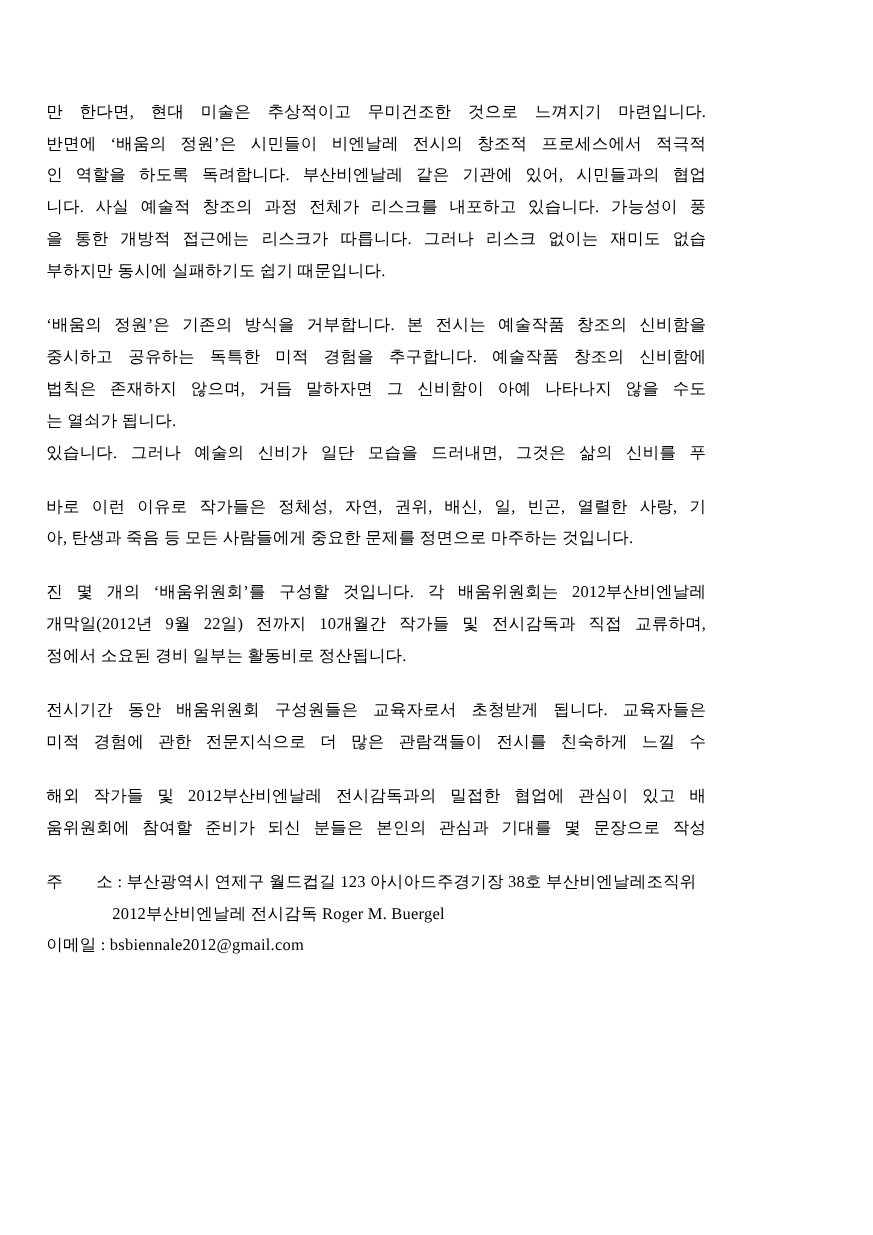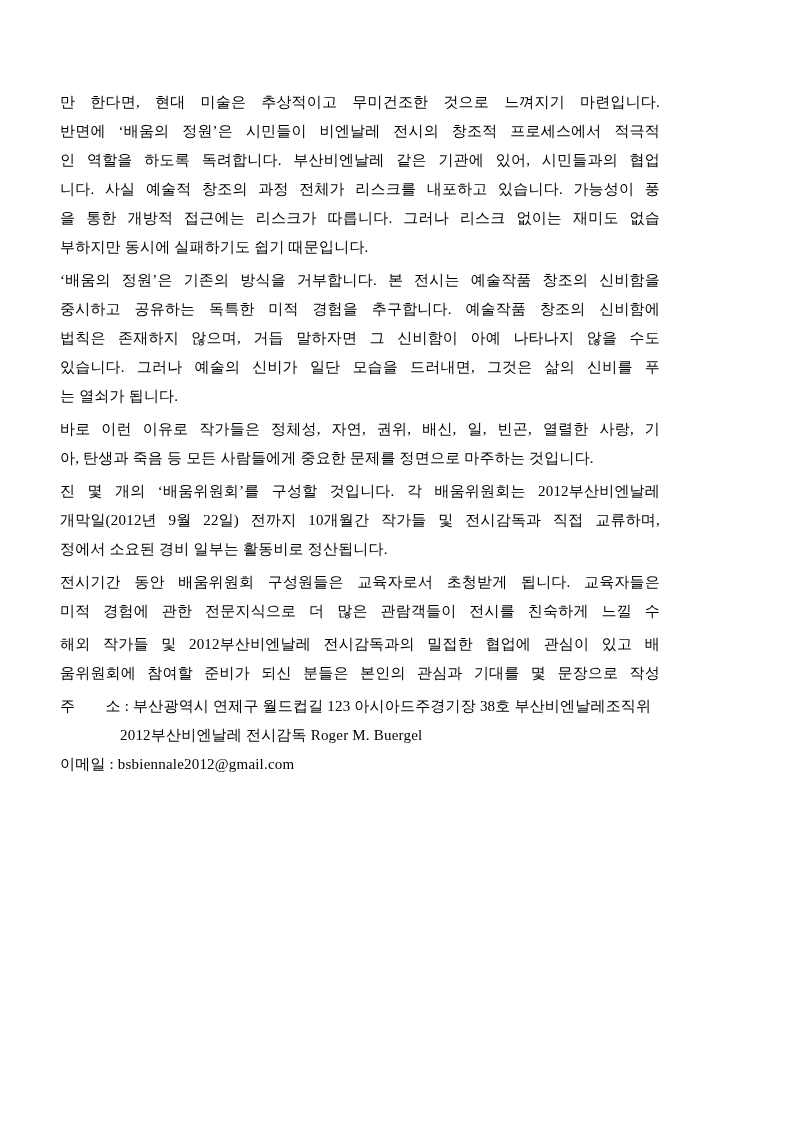--- a/index.html
+++ b/index.html
@@ -8,25 +8,25 @@
     width: 794px;
     height: 1123px;
     background: #ffffff;
     color: #000000;
     font-family: "Liberation Serif", "DejaVu Serif", serif;
     overflow: hidden;
   }
   .sheet {
     width: 794px;
     height: 1123px;
-    padding: 88px 0 0 60px;
+    padding: 88px 0 0 42px;
   }
   .textblock { width: 600px; }
   .para { margin: 0; }
-  .para + .para { margin-top: 4px; }
+  .para + .para { margin-top: 20px; }
   .line {
     font-size: 15px;
     line-height: 29px;
     height: 29px;
     white-space: nowrap;
     letter-spacing: 0.2px;
   }
   
   .line.j {
     white-space: normal;
@@ -47,22 +47,22 @@
       <div class="line j">인 역할을 하도록 독려합니다. 부산비엔날레 같은 기관에 있어, 시민들과의 협업</div>
       <div class="line j">니다. 사실 예술적 창조의 과정 전체가 리스크를 내포하고 있습니다. 가능성이 풍</div>
       <div class="line j">을 통한 개방적 접근에는 리스크가 따릅니다. 그러나 리스크 없이는 재미도 없습</div>
       <div class="line">부하지만 동시에 실패하기도 쉽기 때문입니다.</div>
     </div>
 
     <div class="para">
       <div class="line j">‘배움의 정원’은 기존의 방식을 거부합니다. 본 전시는 예술작품 창조의 신비함을</div>
       <div class="line j">중시하고 공유하는 독특한 미적 경험을 추구합니다. 예술작품 창조의 신비함에</div>
       <div class="line j">법칙은 존재하지 않으며, 거듭 말하자면 그 신비함이 아예 나타나지 않을 수도</div>
+      <div class="line">는 열쇠가 됩니다.</div>
       <div class="line j">있습니다. 그러나 예술의 신비가 일단 모습을 드러내면, 그것은 삶의 신비를 푸</div>
-      <div class="line">는 열쇠가 됩니다.</div>
     </div>
 
     <div class="para">
       <div class="line j">바로 이런 이유로 작가들은 정체성, 자연, 권위, 배신, 일, 빈곤, 열렬한 사랑, 기</div>
       <div class="line">아, 탄생과 죽음 등 모든 사람들에게 중요한 문제를 정면으로 마주하는 것입니다.</div>
     </div>
 
     <div class="para">
       <div class="line j">진 몇 개의 ‘배움위원회’를 구성할 것입니다. 각 배움위원회는 2012부산비엔날레</div>
       <div class="line j">개막일(2012년 9월 22일) 전까지 10개월간 작가들 및 전시감독과 직접 교류하며,</div>

